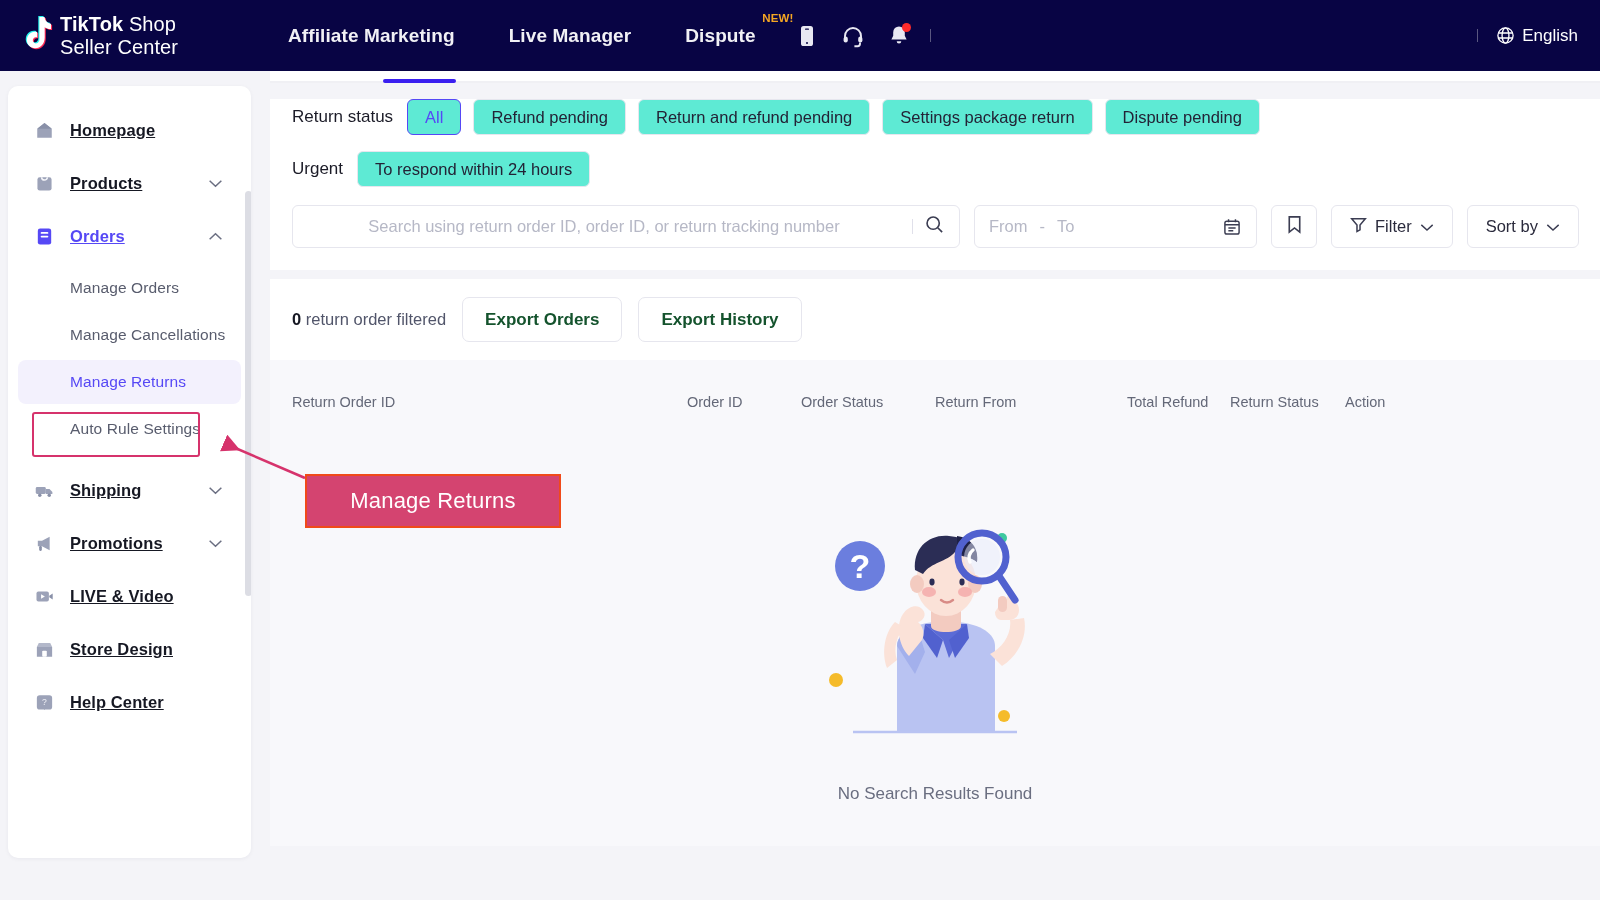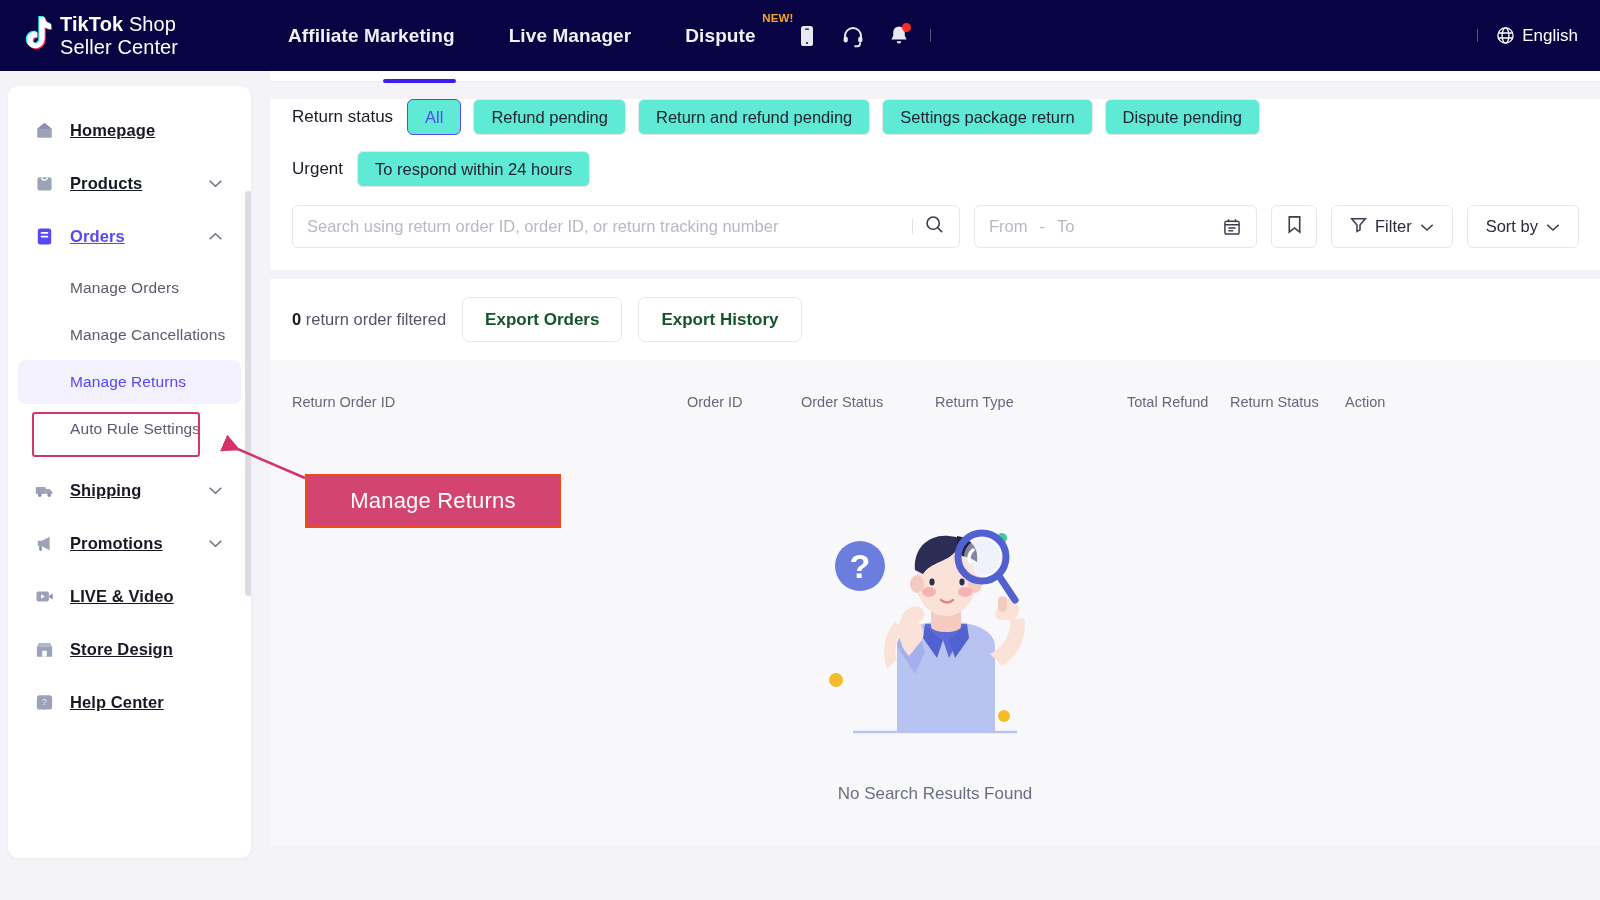--- a/index.html
+++ b/index.html
@@ -88,21 +88,21 @@
   }
   .chip.sel { border: 1.6px solid #5648f5; color: #5648f5; }
 
   .searchrow { display: flex; align-items: center; padding-left: 22px; margin-top: 18px; gap: 14px; }
   .searchbox {
     width: 668px; height: 43px; border: 1px solid #e6e6ee; border-radius: 6px;
     background: #fff; display: flex; align-items: center; padding: 0 14px;
   }
   .searchbox input {
     flex: 1; border: none; outline: none; font-size: 16.5px; color: #2a2a3c;
-    font-family: "Liberation Sans", sans-serif; background: transparent;
+    font-family: "Liberation Sans", sans-serif; background: transparent; text-align: center;
   }
   .searchbox input::placeholder { color: #b6b8c6; }
   .sb-sep { width: 1px; height: 15px; background: #e0e0ea; margin: 0 11px; }
 
   .daterange {
     width: 283px; height: 43px; border: 1px solid #e6e6ee; border-radius: 6px;
     display: flex; align-items: center; padding: 0 14px; background: #fff; cursor: pointer;
   }
   .dr-txt { font-size: 16.5px; color: #b6b8c6; }
   .dr-dash { color: #b6b8c6; font-size: 16.5px; margin: 0 12px; }
@@ -442,21 +442,21 @@
         <div class="obtn">
             <span>Export History</span>
           </div>
       </div>
 
       <div class="tablewrap">
         <div class="thead">
           <div class="th" style="width:395px">Return Order ID</div>
           <div class="th" style="width:114px">Order ID</div>
           <div class="th" style="width:134px">Order Status</div>
-          <div class="th" style="width:192px">Return Type</div>
+          <div class="th" style="width:192px">Return From</div>
           <div class="th" style="width:103px">Total Refund</div>
           <div class="th" style="width:115px">Return Status</div>
           <div class="th">Action</div>
         </div>
 
         <div class="empty">
           <svg width="260" height="250" viewBox="0 0 260 250">
             <circle cx="197" cy="30" r="5" fill="#3fc9a0"></circle>
             <circle cx="31" cy="172" r="7" fill="#f5bb2a"></circle>
             <circle cx="199" cy="208" r="6" fill="#f5bb2a"></circle>

